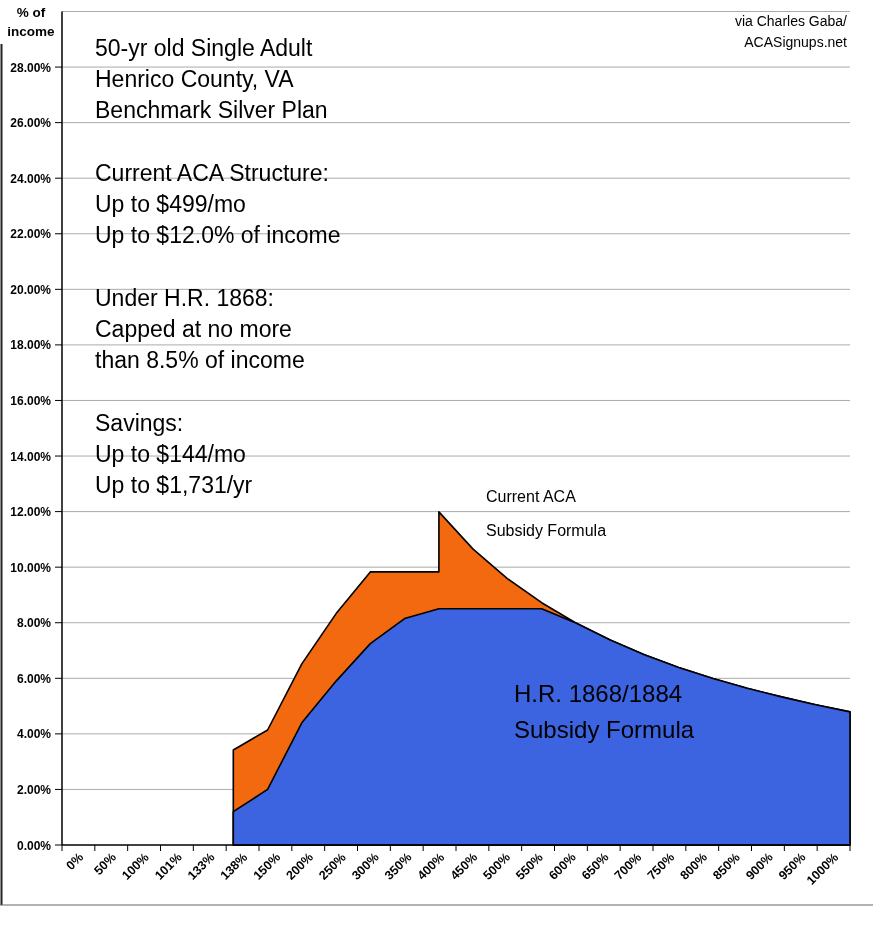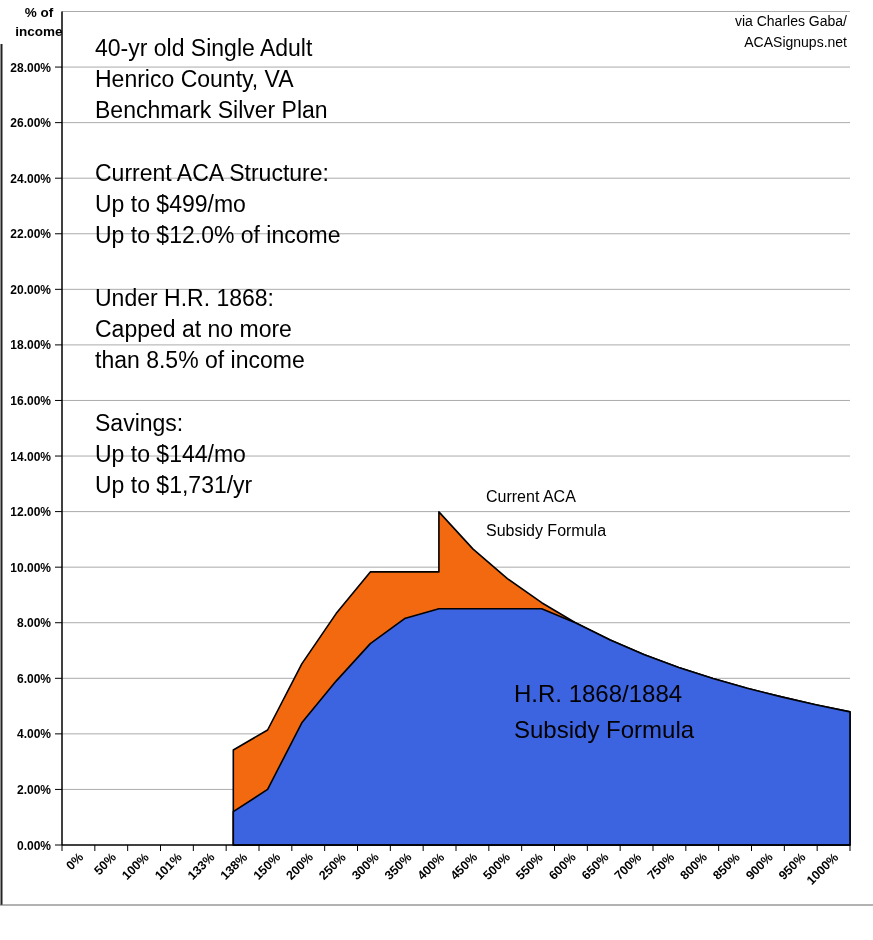--- a/index.html
+++ b/index.html
@@ -2,21 +2,21 @@
 <html><head>
 <meta charset="utf-8">
 <style>
   html,body{margin:0;padding:0;background:#fff;}
   #canvas{position:relative;width:873px;height:940px;background:#fff;overflow:hidden;
           font-family:"Liberation Sans","DejaVu Sans",sans-serif;color:#000;}
   #chart{position:absolute;left:0;top:0;}
   .ytick{font-size:12px;font-weight:bold;fill:#000;}
   .xtick{font-size:12.5px;font-weight:bold;fill:#000;}
   .txt{position:absolute;white-space:pre-line;color:#000;}
-  .yunit{left:14px;top:3px;width:50px;text-align:center;font-size:13.5px;font-weight:bold;line-height:19px;}
+  .yunit{left:6px;top:3px;width:50px;text-align:center;font-size:13.5px;font-weight:bold;line-height:19px;}
   .credit{right:26px;top:11px;text-align:right;font-size:14px;line-height:21px;}
   .ann{left:95px;font-size:23px;line-height:31px;}
   .scenario{top:33px;}
   .currentaca{top:158px;}
   .hr1868{top:283px;}
   .savings{top:408px;}
   .medicaid{left:87px;top:781px;font-size:23.5px;line-height:33px;}
   .lbl-orange{left:486px;top:480px;font-size:16px;line-height:34px;}
   .lbl-blue{left:514px;top:676px;font-size:24px;line-height:36px;}
   .xtitle{left:443px;top:908px;transform:translateX(-50%);font-size:19px;font-weight:600;white-space:nowrap;}
@@ -126,21 +126,21 @@
       <text x="839.1666666666667" y="858" text-anchor="end" class="xtick" transform="rotate(-45 839.1666666666667 858)">1000%</text>
       <line x1="1.5" x2="1.5" y1="44" y2="905" stroke="#222" stroke-width="2"></line>
       <line x1="0" x2="873" y1="905" y2="905" stroke="#666" stroke-width="1.2"></line>
     </svg>
 
   <div class="txt yunit">% of
 income</div>
   <div class="txt credit">via Charles Gaba/
 ACASignups.net</div>
 
-  <div class="txt ann scenario">40-yr old Single Adult
+  <div class="txt ann scenario">50-yr old Single Adult
 Henrico County, VA
 Benchmark Silver Plan</div>
   <div class="txt ann currentaca">Current ACA Structure:
 Up to $499/mo
 Up to $12.0% of income</div>
   <div class="txt ann hr1868">Under H.R. 1868:
 Capped at no more
 than 8.5% of income</div>
   <div class="txt ann savings">Savings:
 Up to $144/mo

